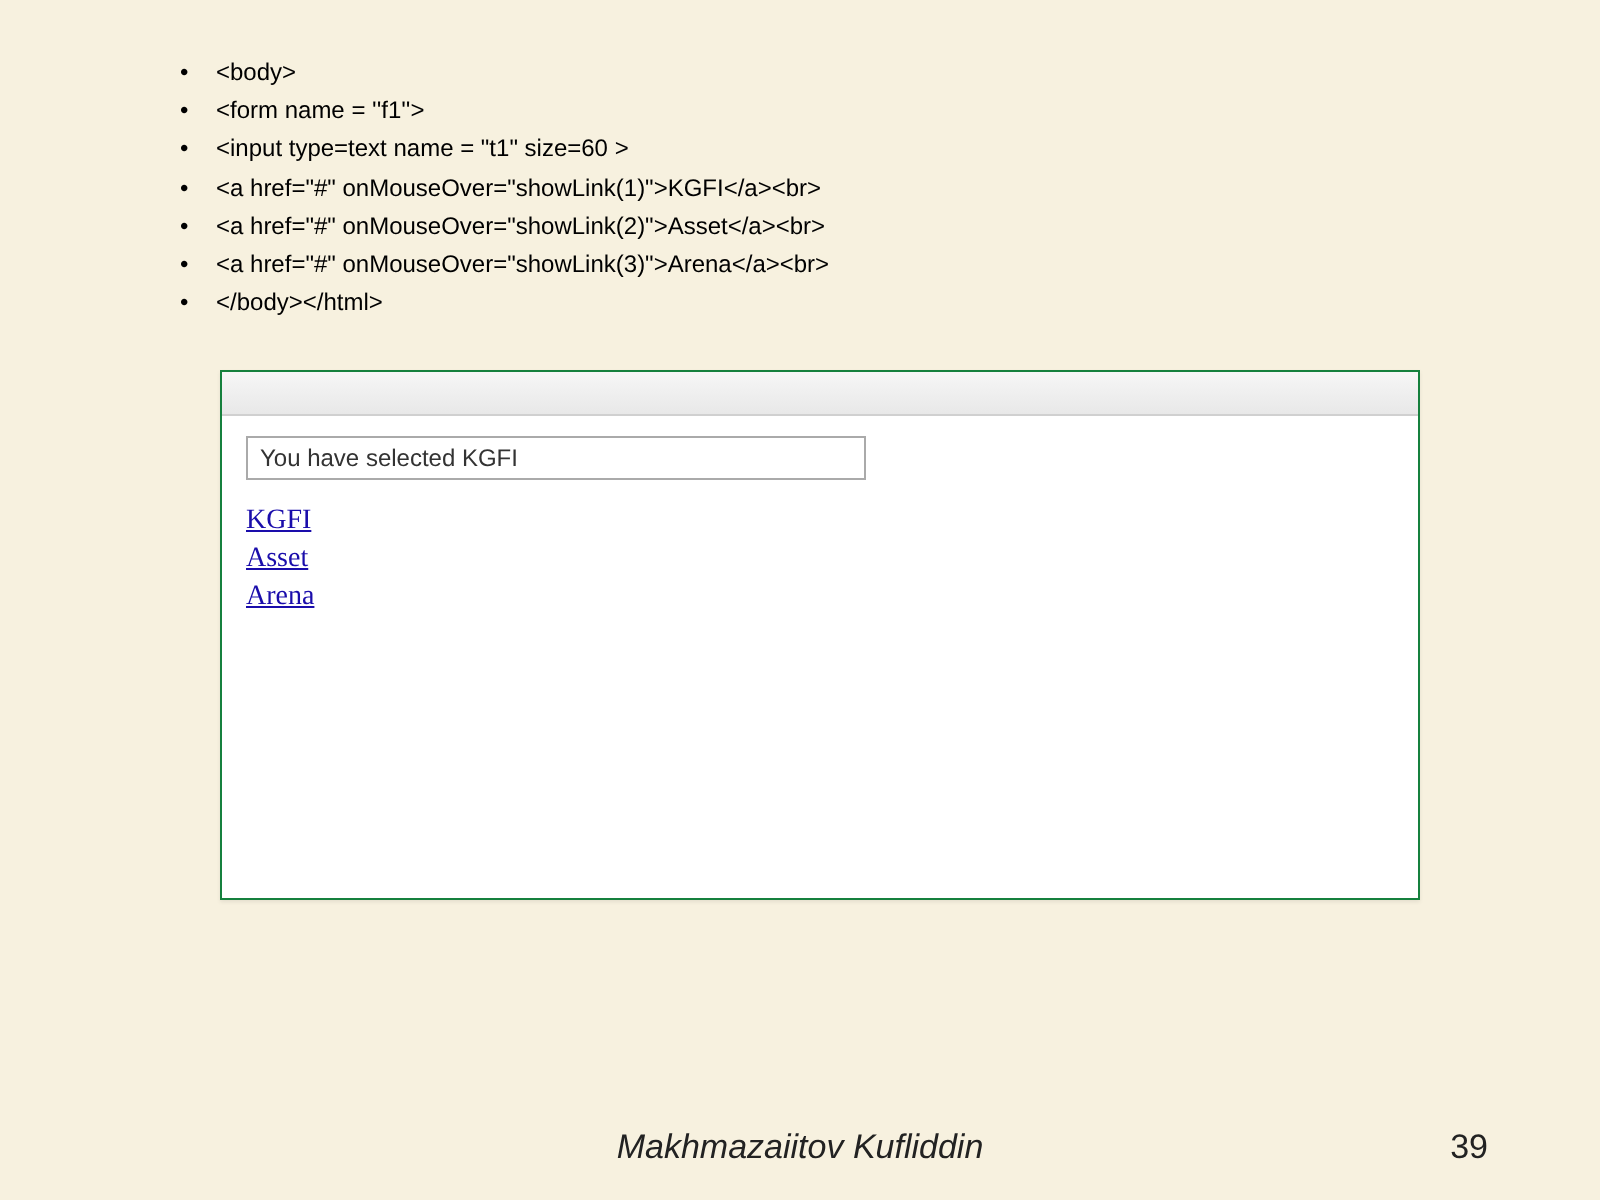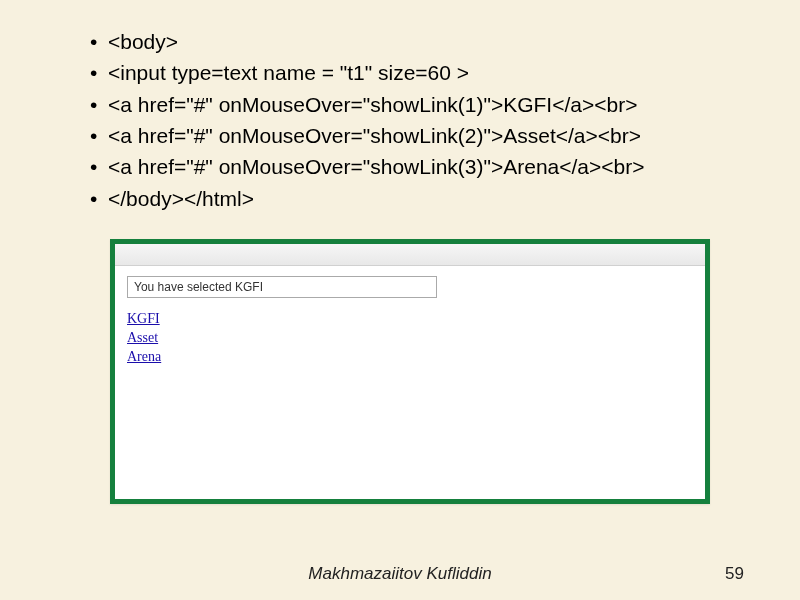--- a/index.html
+++ b/index.html
@@ -20,36 +20,36 @@
   }
   .code-list {
     list-style: none;
     margin: 0;
     padding: 0 0 0 40px;
   }
   .code-list li {
     position: relative;
     padding-left: 18px;
     line-height: 1.35;
-    font-size: 21px;
+    font-size: 12px;
     margin-bottom: 3px;
   }
   .code-list li::before {
     content: "•";
     position: absolute;
     left: 0;
     top: 0;
     color: #000;
   }
   .preview-frame {
     margin: 26px 0 0 60px;
     width: 600px;
     height: 265px;
     background: #fff;
-    border: 5px solid #15803d;
+    border: 1px solid #15803d;
     box-shadow: 0 1px 2px rgba(0,0,0,0.08);
     position: relative;
     overflow: hidden;
   }
   .preview-toolbar {
     height: 22px;
     background: linear-gradient(#f6f6f6, #e8e8e8);
     border-bottom: 1px solid #d0d0d0;
   }
   .preview-body {
@@ -93,32 +93,33 @@
     font-size: 17px;
     color: #222;
   }
 </style>
 </head>
 <body>
 
 <div class="slide">
   <ul class="code-list">
     <li><span>&lt;body&gt;</span></li>
+    <li><span>&lt;form name = ''f1''&gt;</span></li>
     <li><span>&lt;input type=text name = "t1" size=60 &gt;</span></li>
     <li><span>&lt;a href="#" onMouseOver="showLink(1)"&gt;KGFI&lt;/a&gt;&lt;br&gt;</span></li>
     <li><span>&lt;a href="#" onMouseOver="showLink(2)"&gt;Asset&lt;/a&gt;&lt;br&gt;</span></li>
     <li><span>&lt;a href="#" onMouseOver="showLink(3)"&gt;Arena&lt;/a&gt;&lt;br&gt;</span></li>
     <li><span>&lt;/body&gt;&lt;/html&gt;</span></li>
   </ul>
 
   <div class="preview-frame">
     <div class="preview-toolbar"></div>
     <div class="preview-body">
       <input class="preview-input" type="text" readonly="" value="You have selected KGFI" style="">
       <a class="preview-link">KGFI</a><br>
       <a class="preview-link">Asset</a><br>
       <a class="preview-link">Arena</a><br>
     </div>
   </div>
 </div>
 
 <div class="footer">Makhmazaiitov Kufliddin</div>
-<div class="page-num">59</div>
+<div class="page-num">39</div>
 
 </body></html>

